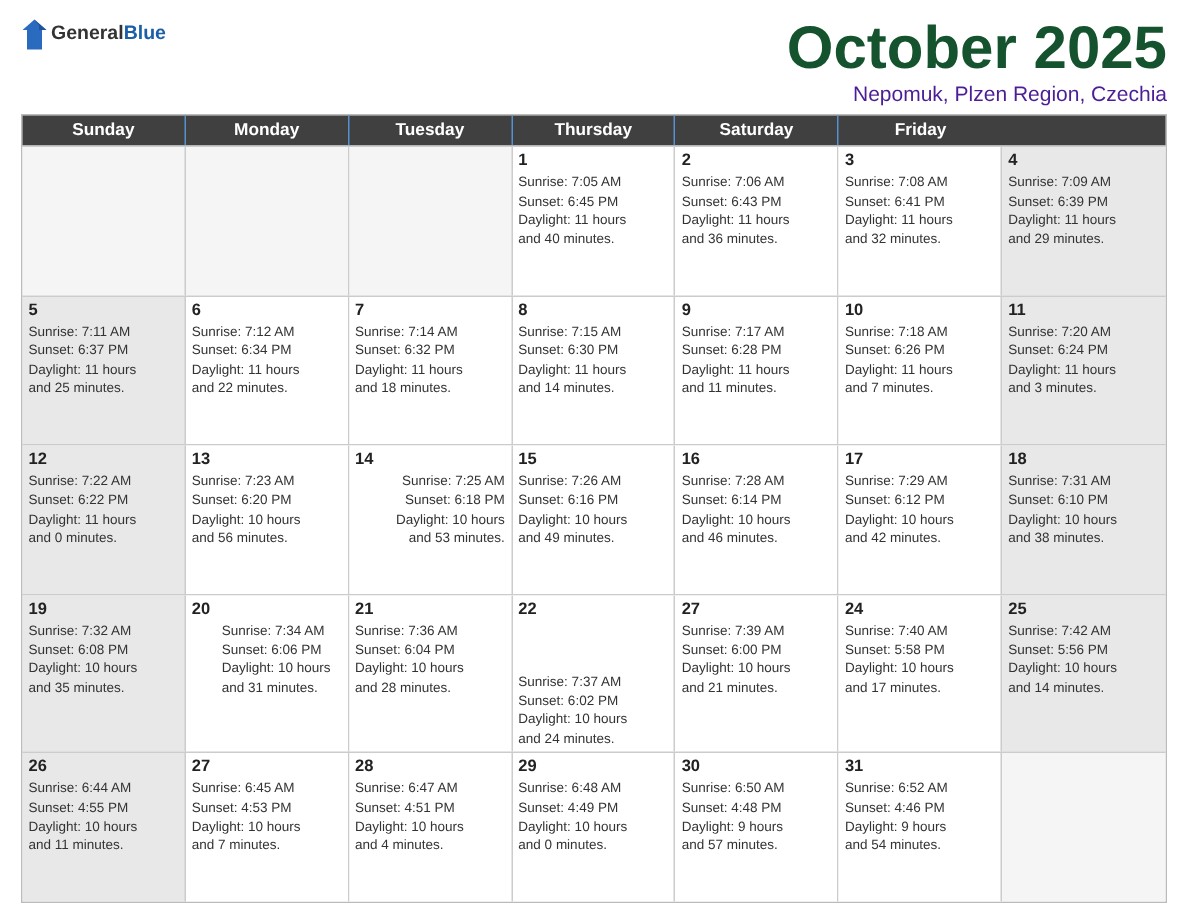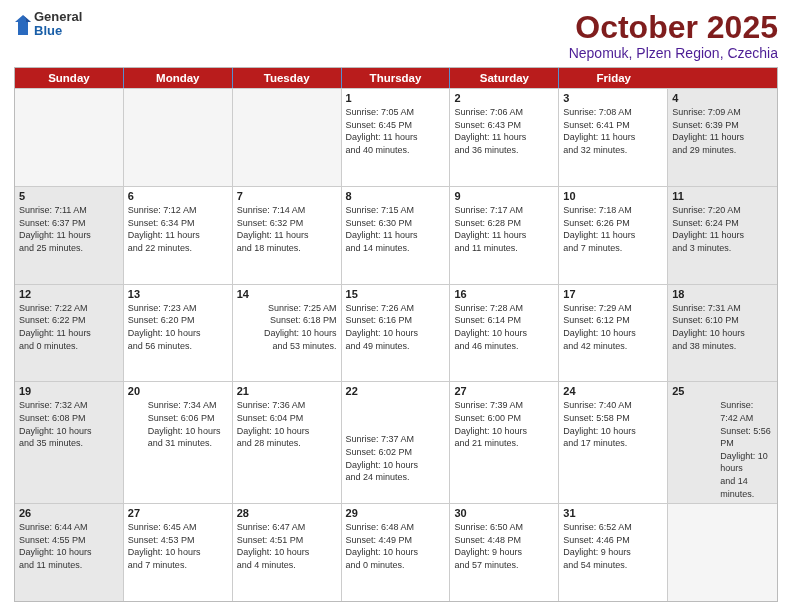--- a/index.html
+++ b/index.html
@@ -22,56 +22,56 @@
       align-items: flex-start;
       justify-content: space-between;
       margin-bottom: 6px;
     }
     .logo {
       display: flex;
       align-items: center;
     }
     .logo-text {
       display: flex;
-      flex-direction: column;
+      flex-direction: row;
       font-size: 13px;
       font-weight: bold;
       line-height: 1.1;
     }
     .logo-general { color: #333; }
     .logo-blue { color: #1a5fa8; }
     .logo-icon {
       width: 18px;
       height: 22px;
       margin-right: 2px;
       margin-top: 2px;
     }
     .title-block {
       text-align: right;
     }
     .month-title {
-      font-size: 32px;
+      font-size: 40px;
       font-weight: bold;
-      color: #7f1d1d;
+      color: #14532d;
       line-height: 1.1;
     }
     .location {
       font-size: 14px;
       color: #4c1d95;
     }
     .calendar {
       flex: 1;
       display: flex;
       flex-direction: column;
       border: 1px solid #bbb;
     }
     .cal-header {
       display: grid;
       grid-template-columns: repeat(7, 1fr);
-      background: #b91c1c;
+      background: #404040;
     }
     .cal-header-cell {
       color: #fff;
       font-size: 11.5px;
       font-weight: bold;
       text-align: center;
       padding: 4px 2px;
       border-right: 1px solid #5590d0;
     }
     .cal-header-cell:last-child { border-right: none; }
@@ -314,21 +314,21 @@
           </div>
           <div class="cal-cell">
             <div class="day-num">24</div>
             <div class="cell-text" style="white-space: pre-line;">Sunrise: 7:40 AM
 Sunset: 5:58 PM
 Daylight: 10 hours
 and 17 minutes.</div>
           </div>
           <div class="cal-cell shaded">
             <div class="day-num">25</div>
-            <div class="cell-text" style="white-space: pre-line; margin-left: 48px;">Sunrise: 7:42 AM
+            <div class="cell-text" style="white-space: pre-line;">Sunrise: 7:42 AM
 Sunset: 5:56 PM
 Daylight: 10 hours
 and 14 minutes.</div>
           </div>
         </div>
         <div class="cal-row">
           <div class="cal-cell shaded">
             <div class="day-num">26</div>
             <div class="cell-text" style="white-space: pre-line;">Sunrise: 6:44 AM
 Sunset: 4:55 PM

